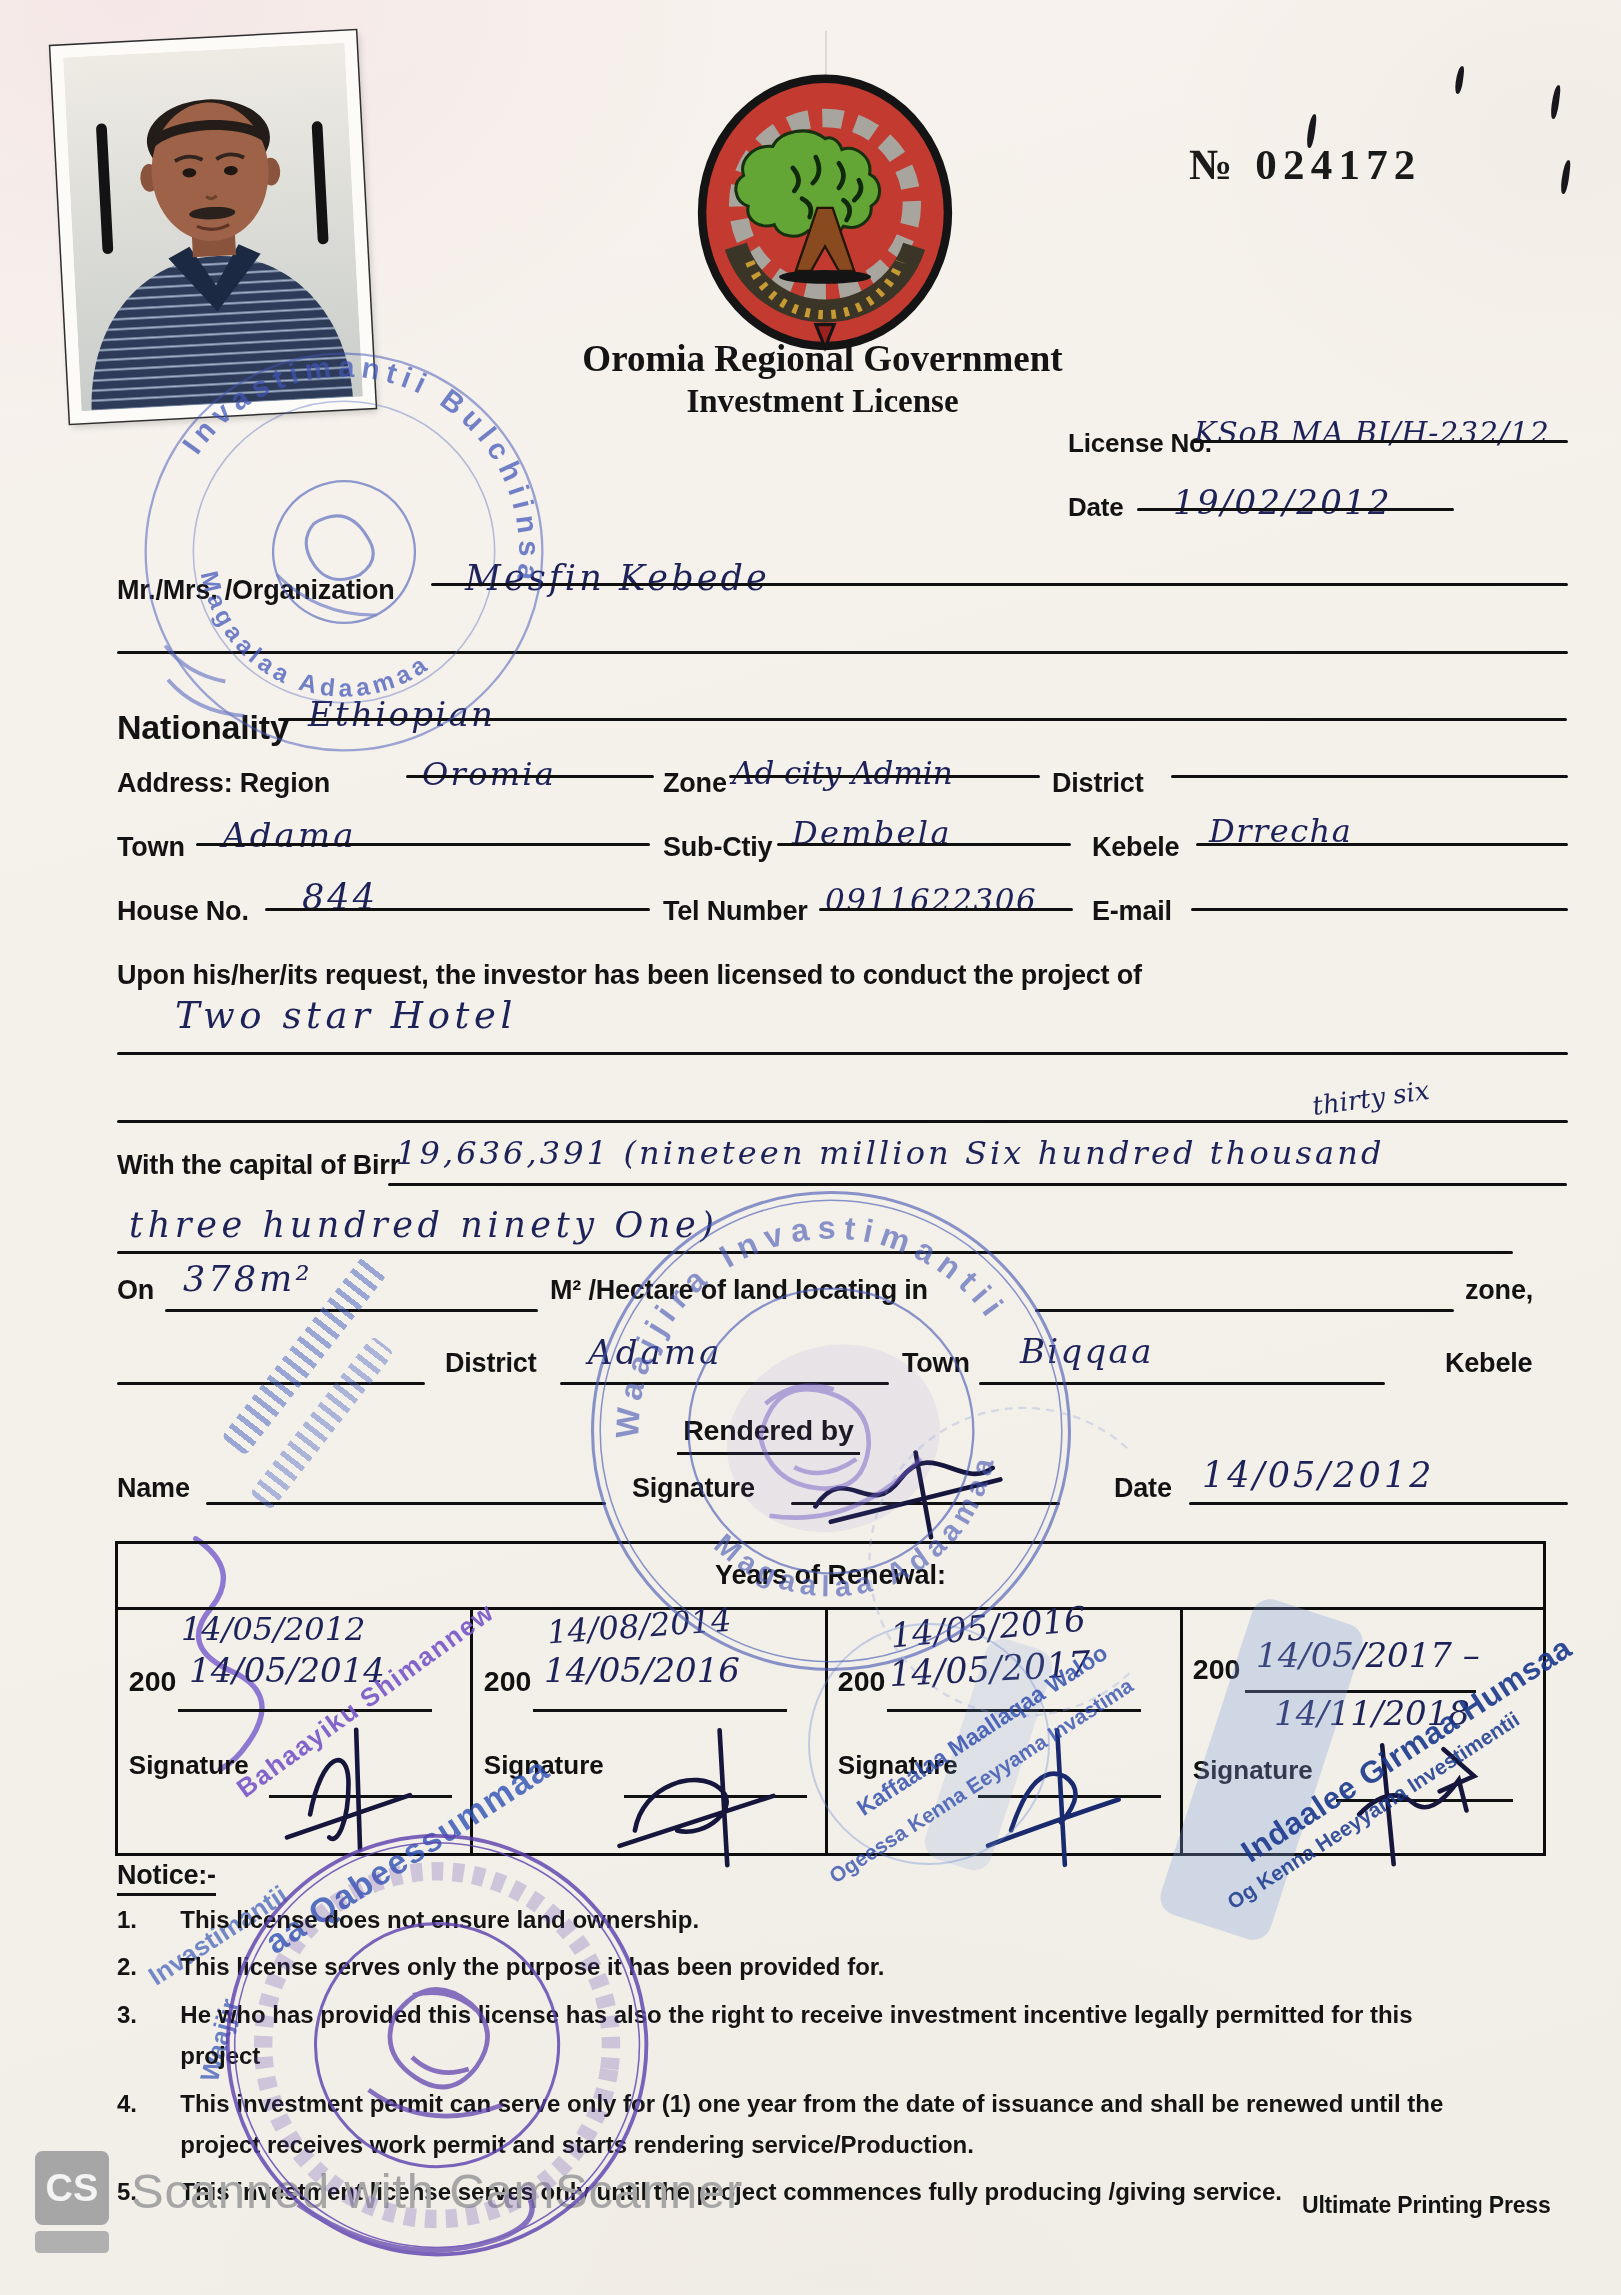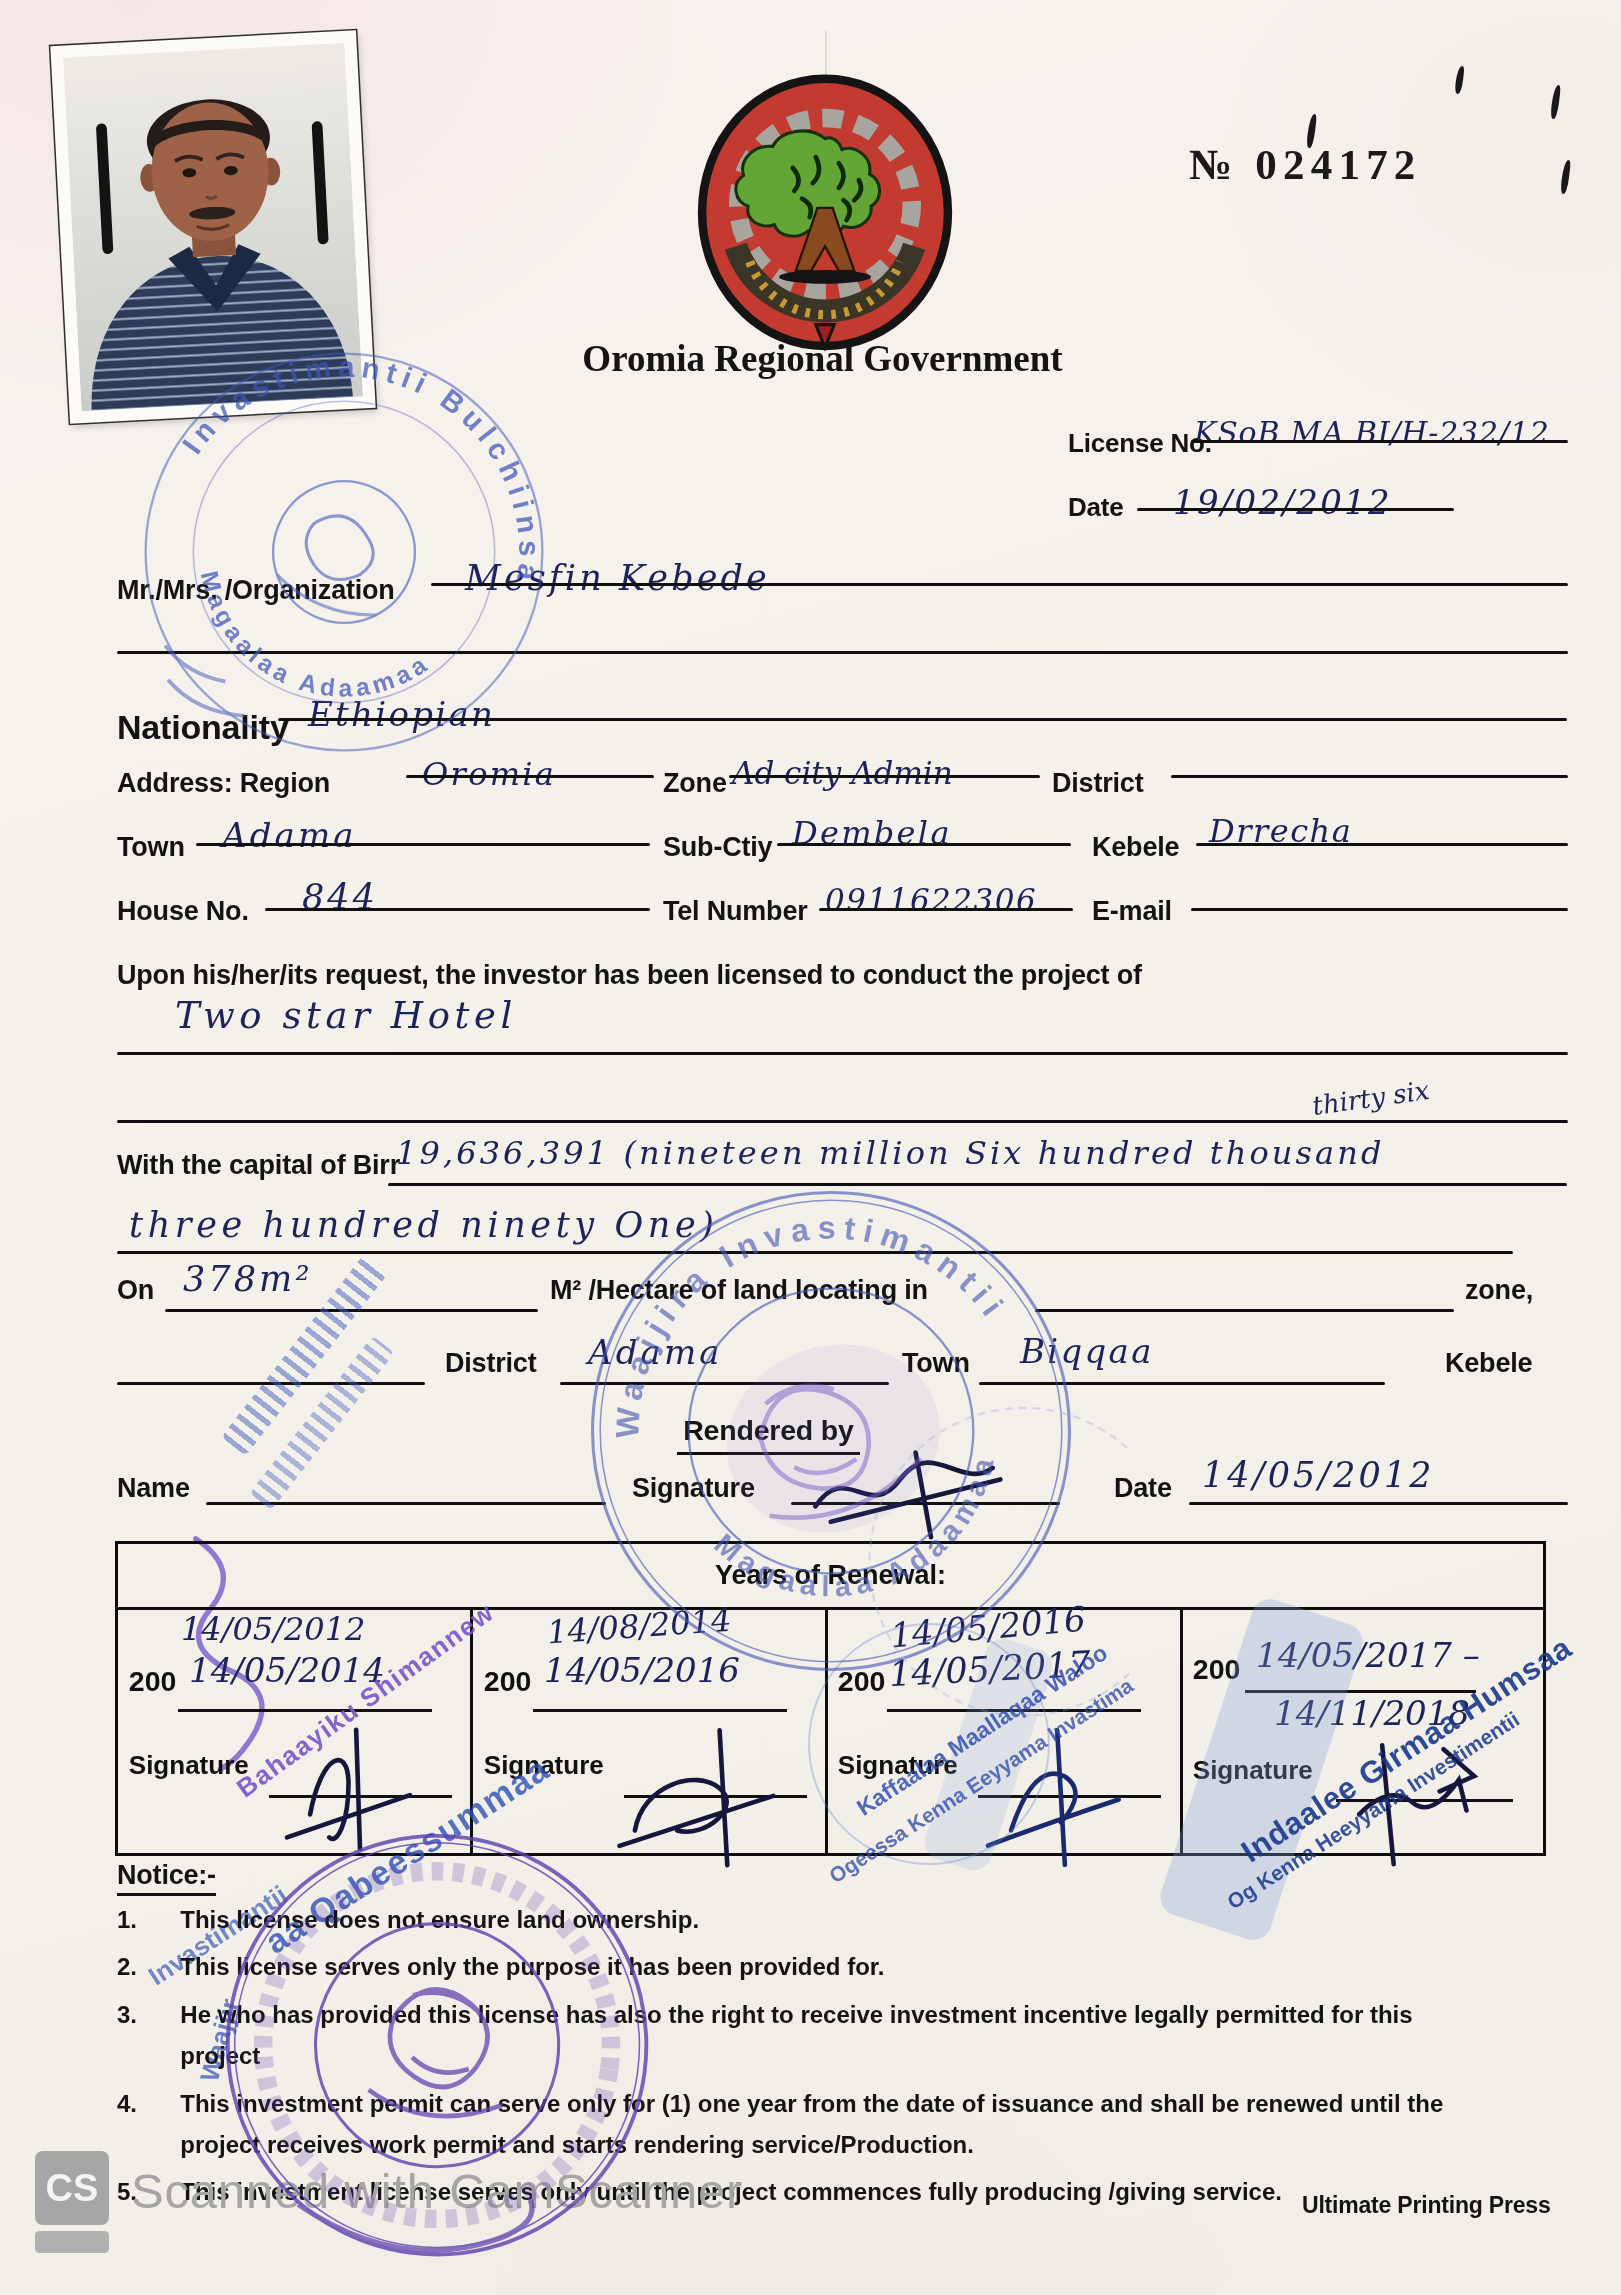--- a/index.html
+++ b/index.html
@@ -114,20 +114,21 @@
       <path d="M140,130 q14,16 2,30 M170,116 q10,20 -4,34 M200,124 q12,16 0,32 M226,146 q8,14 -6,26 M152,170 q16,8 10,24 M206,172 q14,10 4,26" fill="none" stroke="#10280c" stroke-width="6" stroke-linecap="round"></path>
       <path d="M160,218 l12,-36 h20 l12,36 l16,46 h-20 l-18,-32 l-18,32 h-20 z" fill="#8a4a20" stroke="#241505" stroke-width="3"></path>
       <ellipse cx="182" cy="272" rx="60" ry="9" fill="#141414"></ellipse>
     </g>
     <path d="M170,334 l12,30 l12,-30 z" fill="#9c2020" stroke="#141414" stroke-width="4"></path>
   </svg>
 
   <div class="abs serif" style="left:1189px;top:140px;font-size:43px;font-weight:700;letter-spacing:6.2px;color:#1a1a1a;">№ 024172</div>
 
   <div class="abs serif" style="left:415px;top:337px;width:815px;text-align:center;font-size:37px;font-weight:700;color:#141414;">Oromia Regional Government</div>
+  <div class="abs serif" style="left:415px;top:383px;width:815px;text-align:center;font-size:33px;font-weight:700;color:#141414;">Investment License</div>
 
   <div class="label" style="left:1068px;top:428px;font-size:26px;">License No.</div>
   <div class="hw" style="left:1194px;top:415px;font-size:30px;letter-spacing:0.8px;">KSoB MA BI/H-232/12</div>
   <div class="rule" style="left:1191px;top:440px;width:377px;"></div>
   <div class="label" style="left:1068px;top:492px;font-size:26px;">Date</div>
   <div class="hw" style="left:1173px;top:482px;font-size:34px;letter-spacing:2.3px;">19/02/2012</div>
   <div class="rule" style="left:1137px;top:508px;width:317px;"></div>
 
   <div class="label" style="left:117px;top:575px;font-size:27px;">Mr./Mrs. /Organization</div>
   <div class="hw" style="left:465px;top:558px;font-size:35px;letter-spacing:3.1px;">Mesfin Kebede</div>

